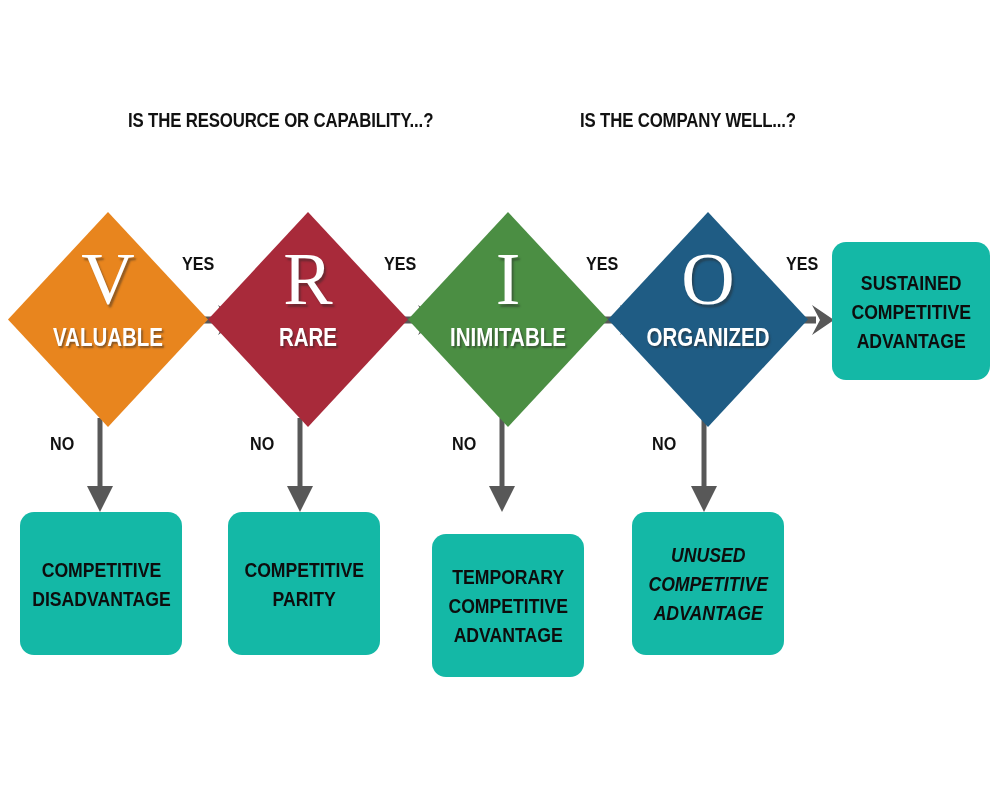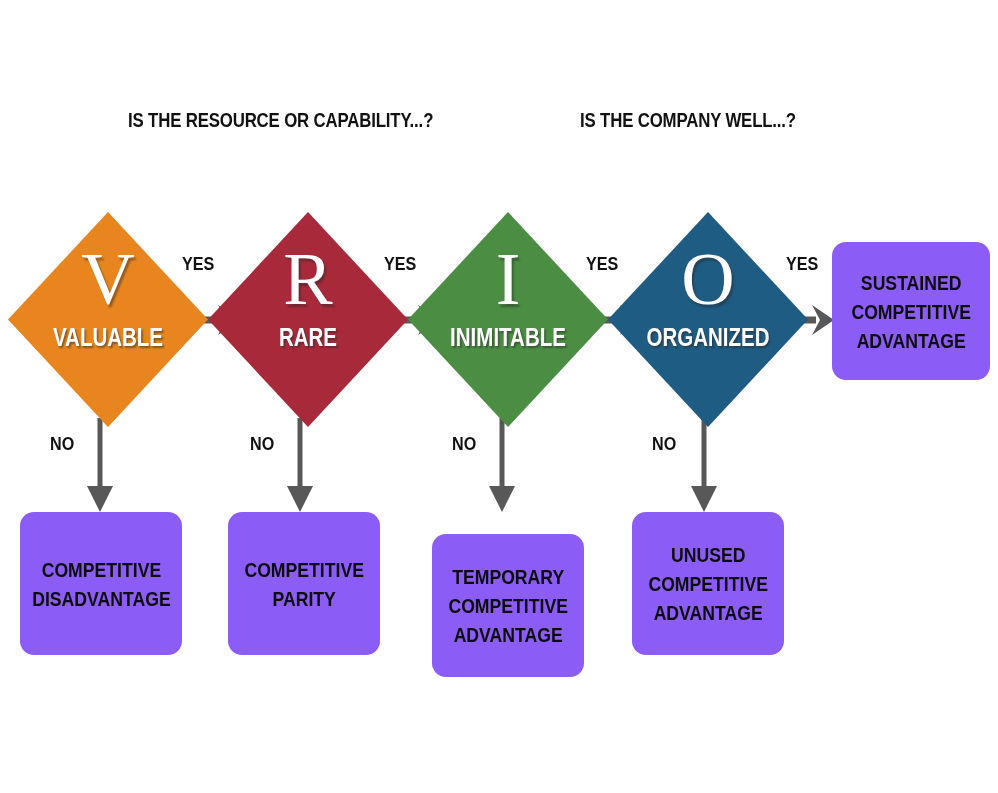--- a/index.html
+++ b/index.html
@@ -73,21 +73,21 @@
     color: #ffffff;
     text-shadow: 2px 2px 2px rgba(40,40,40,0.5);
     transform: scaleX(0.82);
     transform-origin: center center;
     white-space: nowrap;
   }
 
   
   .outcome-box {
     position: absolute;
-    background: #8b5cf6;
+    background: #14b8a6;
     border-radius: 14px;
     display: flex;
     align-items: center;
     justify-content: center;
   }
   .outcome-text {
     font-family: "Liberation Sans", sans-serif;
     font-weight: bold;
     font-size: 21px;
     line-height: 29px;
@@ -213,19 +213,19 @@
     <div class="outcome-text">COMPETITIVE
 PARITY</div>
   </div>
 
   <div class="outcome-box" style="left:432px; top:512px; width:152px; height:143px;margin-top:22px;">
     <div class="outcome-text">TEMPORARY
 COMPETITIVE
 ADVANTAGE</div>
   </div>
 
-  <div class="outcome-box" style="left:632px; top:512px; width:152px; height:143px;">
+  <div class="outcome-box" style="left:632px; top:512px; width:152px; height:143px;font-style:italic;">
     <div class="outcome-text">UNUSED
 COMPETITIVE
 ADVANTAGE</div>
   </div>
 
 </div>
 
 </body></html>

